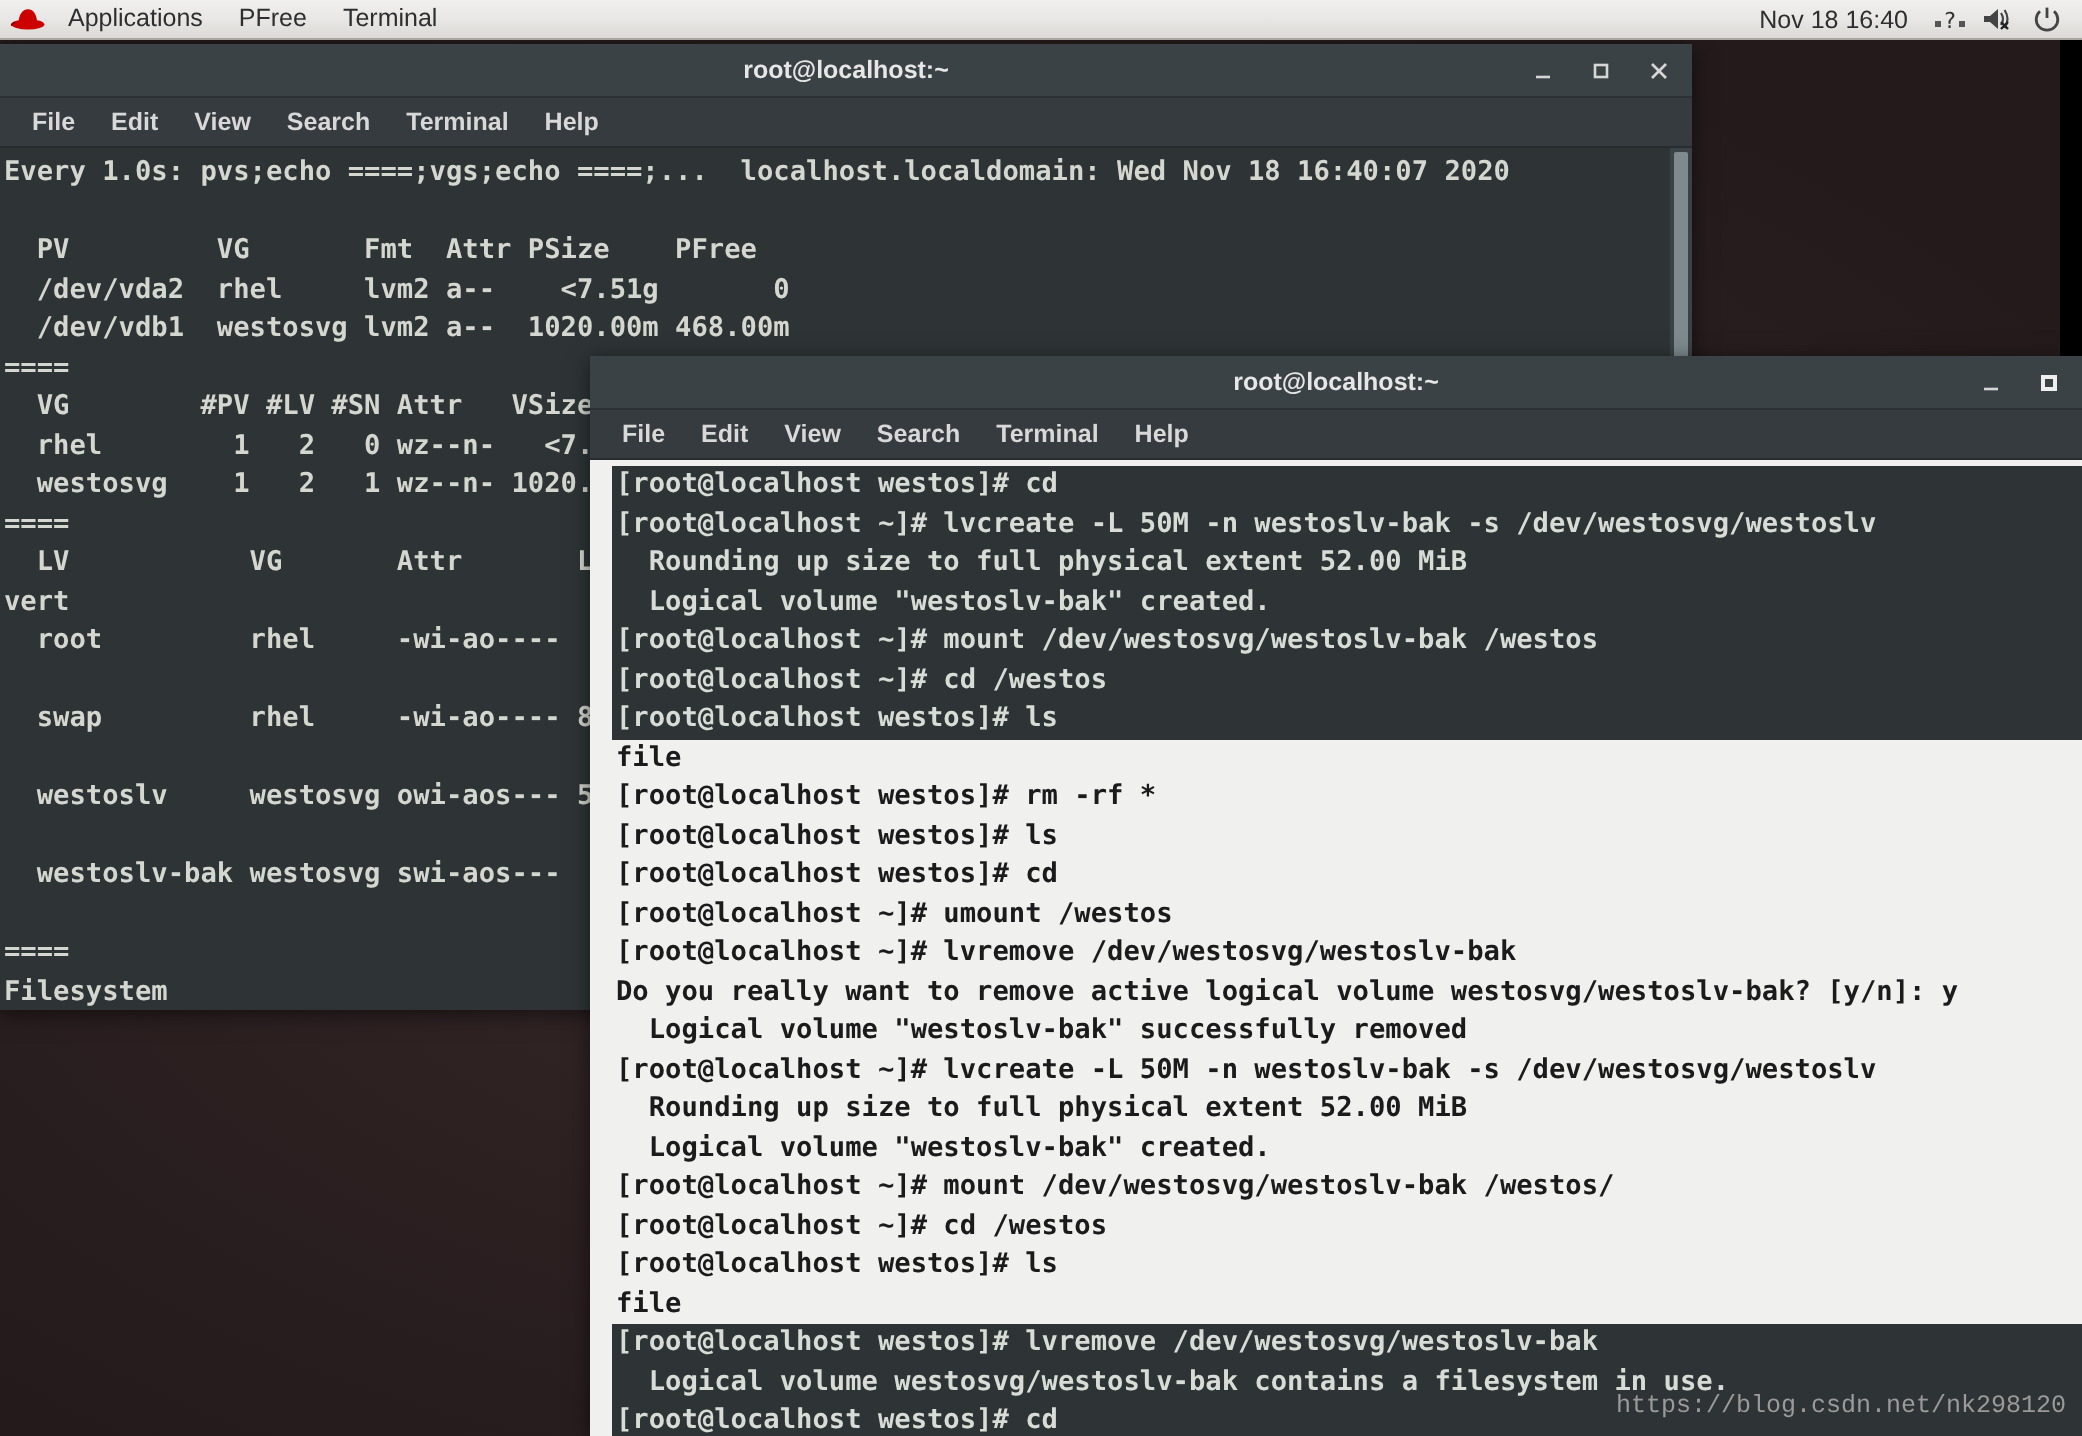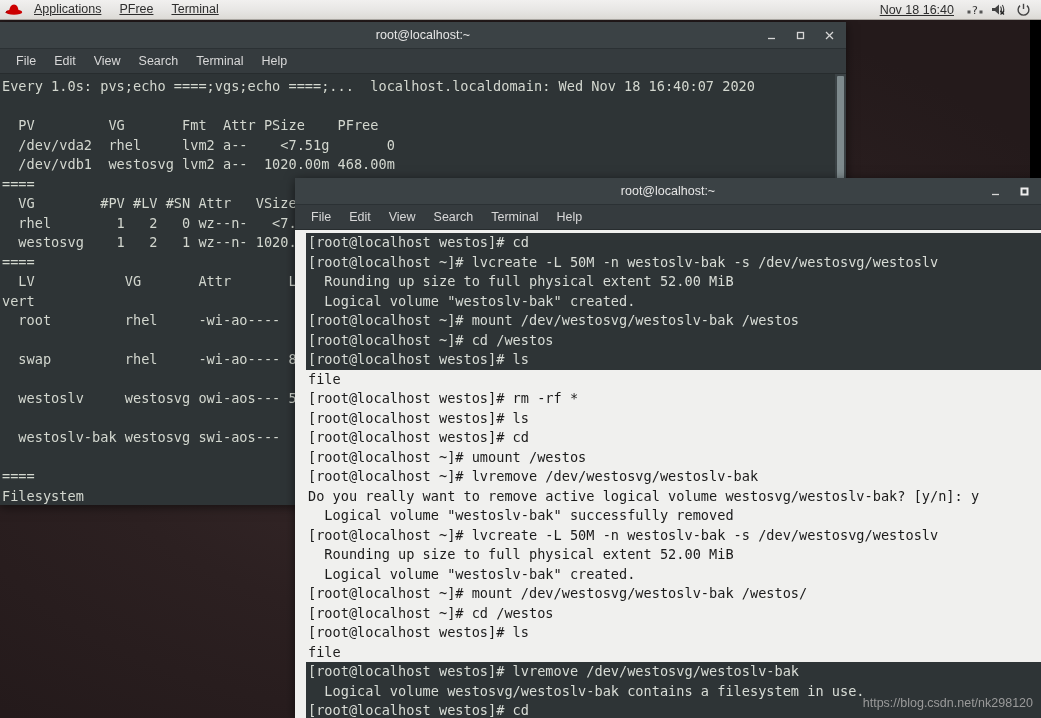--- a/index.html
+++ b/index.html
@@ -39,21 +39,20 @@
     left: 0; top: 0;
     width: 1041px;
     height: 19px;
     background: linear-gradient(to bottom, #f1f0ef 0%, #e8e7e5 50%, #dcdad6 100%);
     border-bottom: 1px solid #a8a5a0;
     display: flex;
     align-items: flex-start;
     font-size: 12.5px;
     color: #2b2b2b;
     z-index: 100;
-    text-decoration: underline;
   }
   .panel-left { display: flex; align-items: center; height: 19px; }
   .panel-item {
     padding: 0 9px;
     height: 19px;
     line-height: 19px;
     white-space: nowrap;
     font-size: 12.5px;
     color: #2e2e2e;
   }
@@ -80,20 +79,21 @@
     width: 22px; height: 19px;
     display: flex; align-items: center; justify-content: center;
   }
 
   
   .term-window {
     position: absolute;
     background: #2e3436;
     box-shadow: 0 2px 10px rgba(0,0,0,0.55);
     overflow: hidden;
+    font-weight: bold;
   }
   .titlebar {
     height: 26px;
     background: #3b4245;
     display: flex;
     align-items: center;
     position: relative;
     border-bottom: 1px solid #2b3134;
   }
   .titlebar-title {
@@ -206,21 +206,21 @@
   }
   .t2-light { background: #f0f0ee; color: #1b1b1b; }
   .t2-dark  { background: #2e3436; color: #d8dcd6; }
 
   #watermark {
     position: absolute;
     right: 8px;
     bottom: 8px;
     font-size: 12.5px;
     color: #9a9a9a;
-    font-family: Liberation Sans, sans-serif;
+    font-family: Liberation Mono, monospace;
     z-index: 40;
     white-space: nowrap;
   }
 </style>
 </head>
 <body>
 
 <div id="desktop"></div>
 <div id="screen-right-fill"></div>
 

